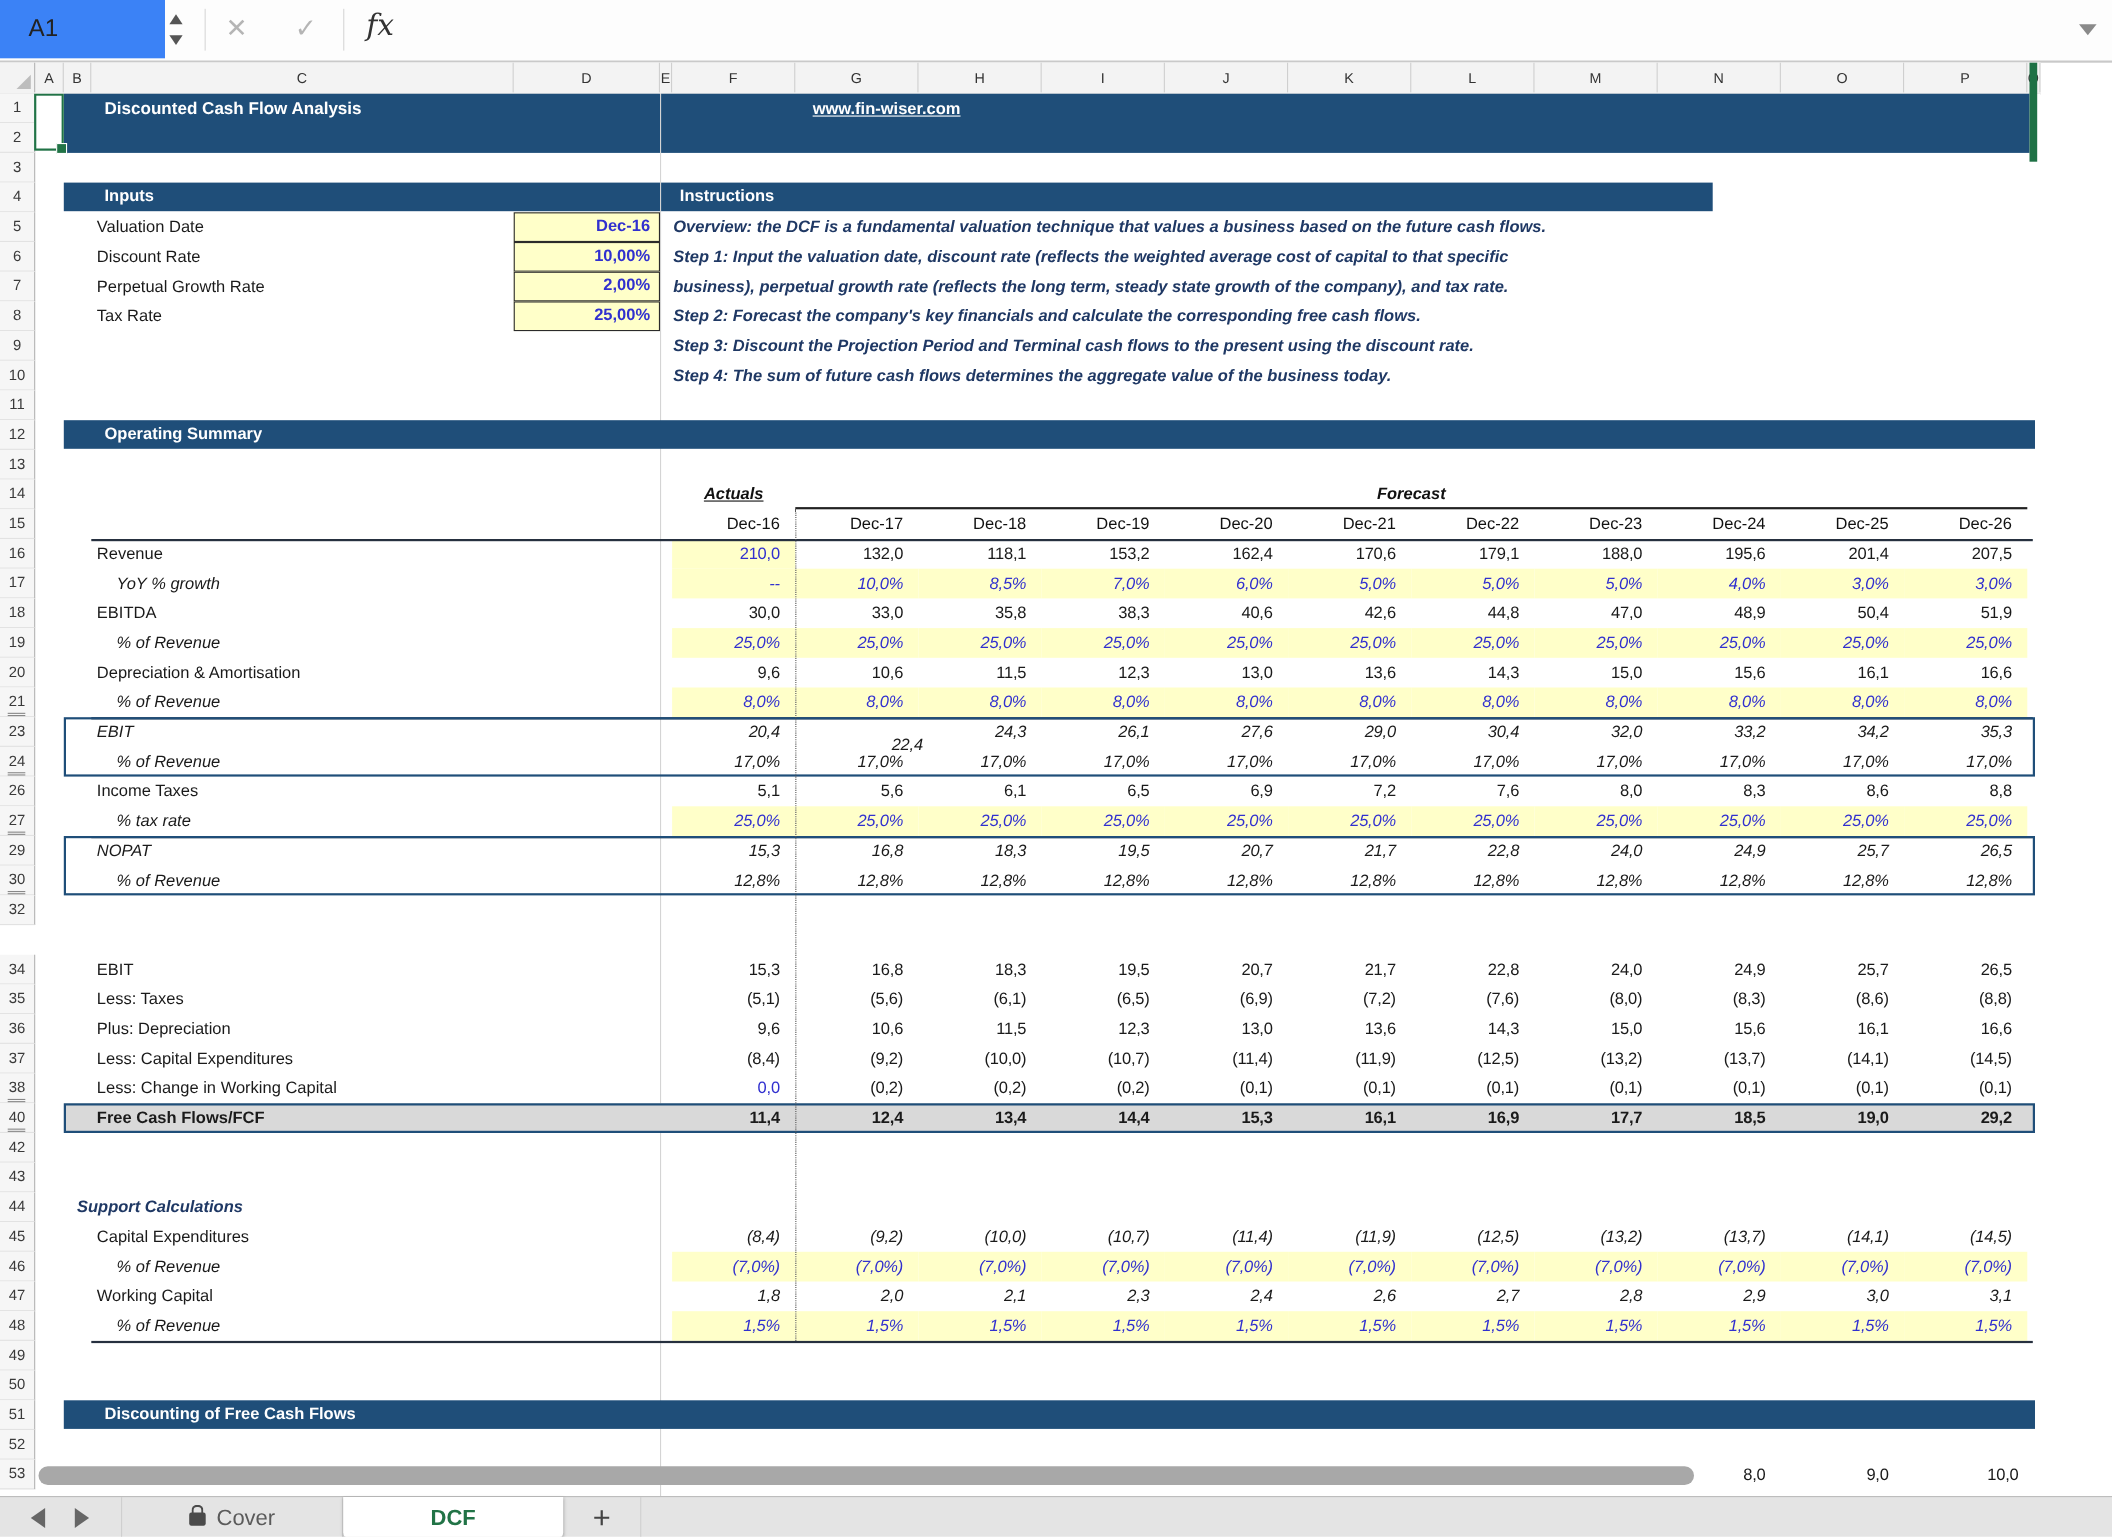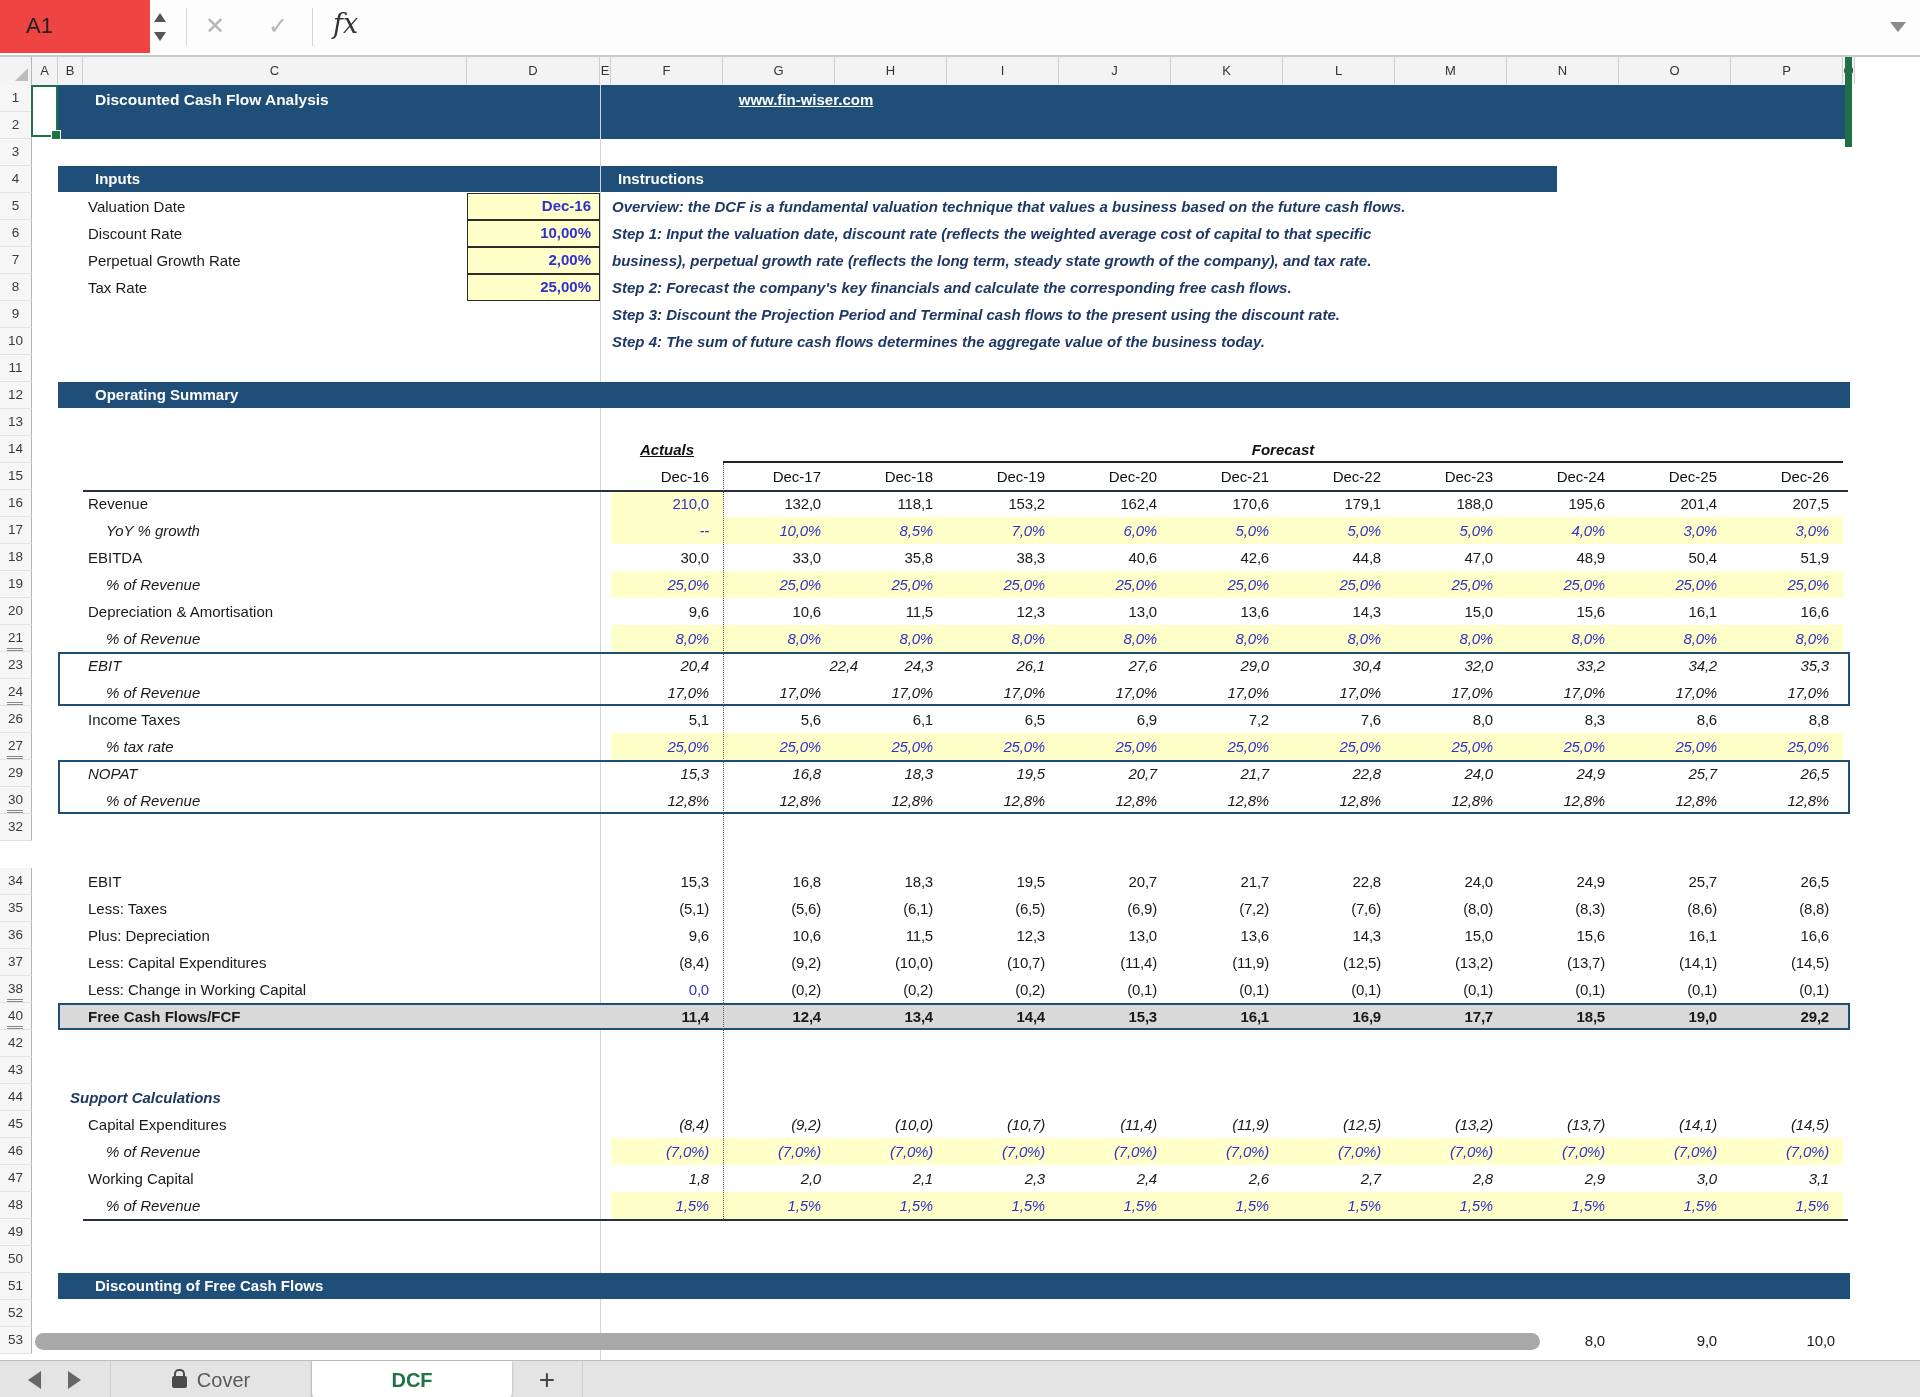--- a/index.html
+++ b/index.html
@@ -1,19 +1,19 @@
 <!DOCTYPE html>
 <html><head>
 <meta charset="utf-8">
 <style>
   html,body{margin:0;padding:0;background:#fff;width:1920px;height:1397px;overflow:hidden;
     font-family:"Liberation Sans",sans-serif;-webkit-font-smoothing:antialiased;}
   
   .fbar{position:relative;width:1920px;height:55px;background:#fdfdfd;border-bottom:2px solid #c9c9c9;}
-  .namebox{position:absolute;left:0;top:0;width:150px;height:53px;background:#ef4444;}
+  .namebox{position:absolute;left:0;top:0;width:150px;height:53px;background:#3b82f6;}
   .nameref{position:absolute;left:26px;top:13px;font-size:22px;color:#222;}
   .spinner{position:absolute;left:152px;top:11px;width:16px;height:32px;}
   .spin-up{position:absolute;left:2px;top:2px;width:0;height:0;border-left:6px solid transparent;border-right:6px solid transparent;border-bottom:9px solid #555;}
   .spin-dn{position:absolute;left:2px;bottom:2px;width:0;height:0;border-left:6px solid transparent;border-right:6px solid transparent;border-top:9px solid #555;}
   .fdiv{position:absolute;top:8px;width:1px;height:38px;background:#d6d6d6;}
   .fx-cancel{position:absolute;left:205px;top:12px;font-size:24px;color:#b5b5b5;cursor:default;}
   .fx-ok{position:absolute;left:268px;top:12px;font-size:24px;color:#b5b5b5;}
   .fx-fx{position:absolute;left:333px;top:8px;font-size:27px;color:#333;font-family:"DejaVu Serif",serif;font-style:italic;}
   .fbar-dd{position:absolute;right:14px;top:22px;width:0;height:0;border-left:8px solid transparent;border-right:8px solid transparent;border-top:10px solid #8a8a8a;}
   .finput{position:absolute;left:390px;top:0;width:1480px;height:53px;}
@@ -299,21 +299,21 @@
         <div class="cell yellow blue it" style="left: 1283px; width: 112px;">8,0%</div>
         <div class="cell yellow blue it" style="left: 1395px; width: 112px;">8,0%</div>
         <div class="cell yellow blue it" style="left: 1507px; width: 112px;">8,0%</div>
         <div class="cell yellow blue it" style="left: 1619px; width: 112px;">8,0%</div>
         <div class="cell yellow blue it" style="left: 1731px; width: 112px;">8,0%</div>
       </div>
       <div class="grow" style="top: 567px;">
         <div class="rhd">23</div>
         <div class="lab it">EBIT</div>
         <div class="cell it" style="left: 611px; width: 112px;">20,4</div>
-        <div class="cell it" style="left: 760px; width: 112px;">22,4</div>
+        <div class="cell it" style="left: 741px; width: 112px; margin-top: 12px;">22,4</div>
         <div class="cell it" style="left: 835px; width: 112px;">24,3</div>
         <div class="cell it" style="left: 947px; width: 112px;">26,1</div>
         <div class="cell it" style="left: 1059px; width: 112px;">27,6</div>
         <div class="cell it" style="left: 1171px; width: 112px;">29,0</div>
         <div class="cell it" style="left: 1283px; width: 112px;">30,4</div>
         <div class="cell it" style="left: 1395px; width: 112px;">32,0</div>
         <div class="cell it" style="left: 1507px; width: 112px;">33,2</div>
         <div class="cell it" style="left: 1619px; width: 112px;">34,2</div>
         <div class="cell it" style="left: 1731px; width: 112px;">35,3</div>
       </div>

